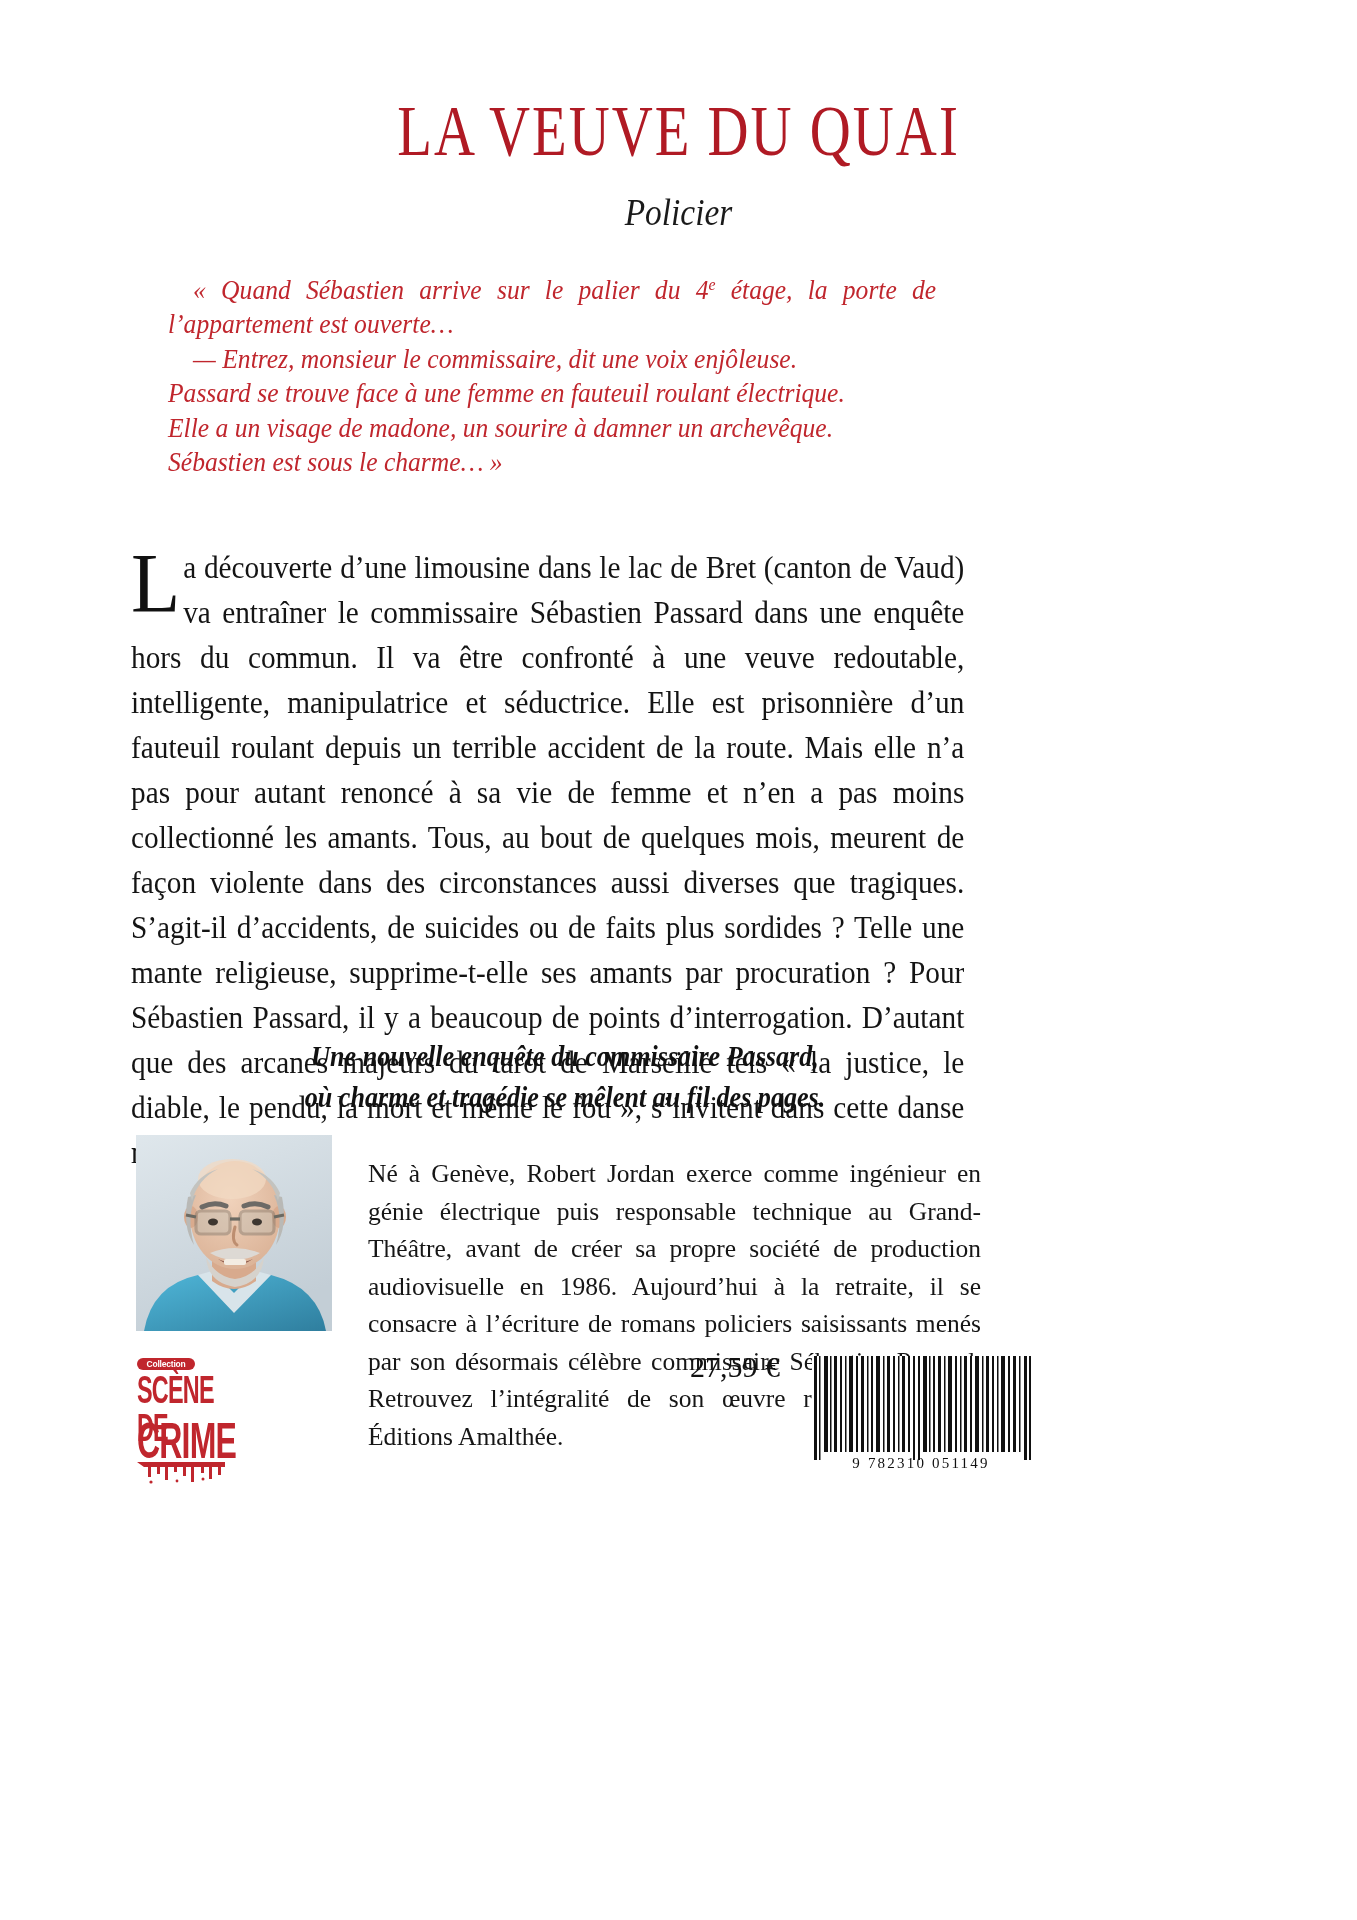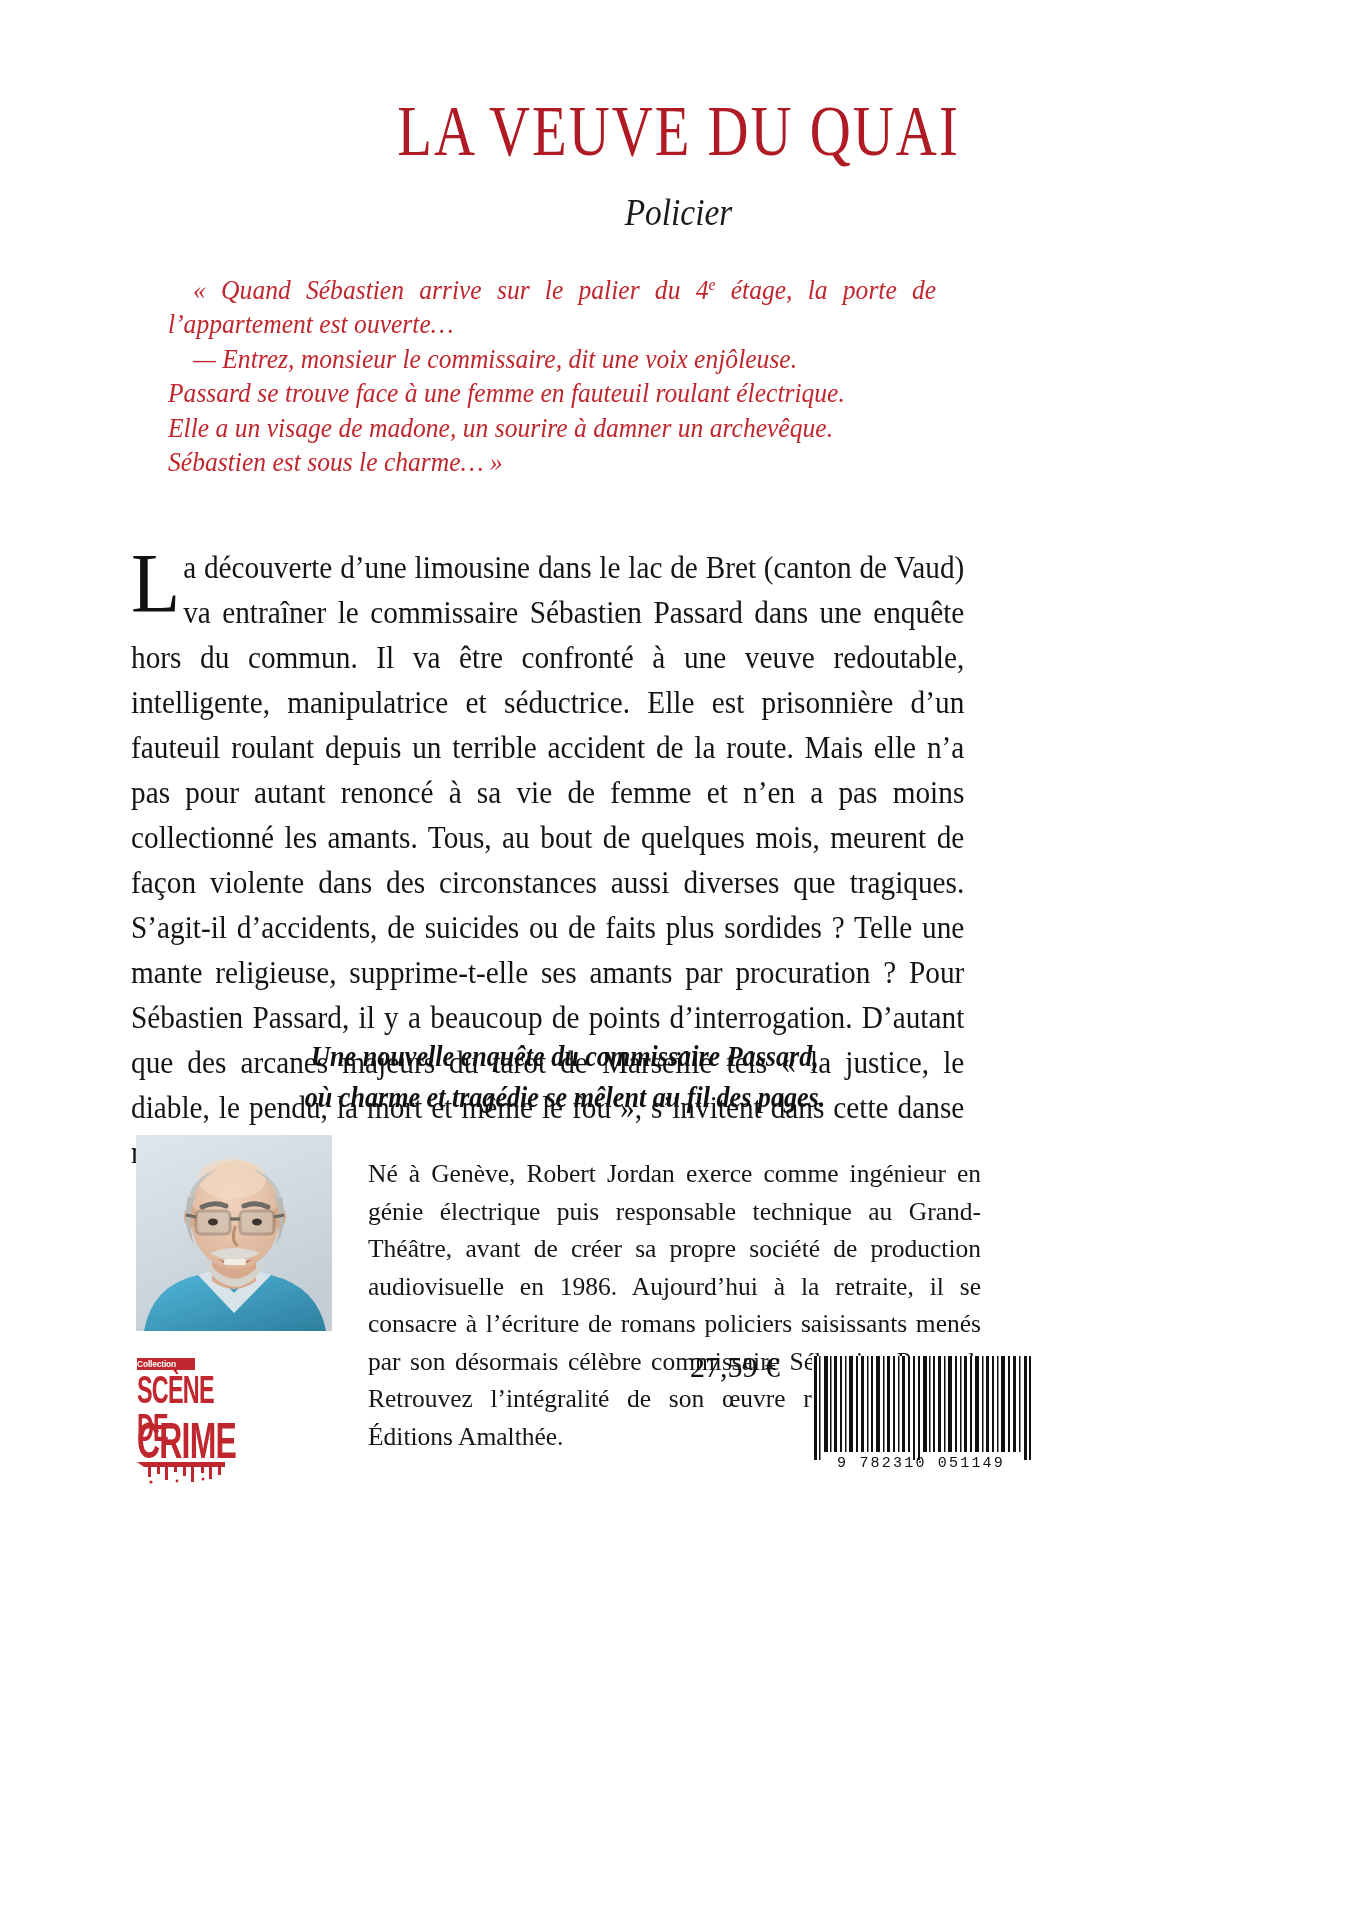--- a/index.html
+++ b/index.html
@@ -149,21 +149,23 @@
     position: absolute;
     left: 0; top: 0;
     width: 58px;
     height: 12px;
     background: #c0262d;
     color: #ffffff;
     font-family: "Liberation Sans", "DejaVu Sans", sans-serif;
     font-size: 8.5px;
     font-weight: bold;
     line-height: 12px;
+    text-align: center;
     letter-spacing: -0.2px;
+    border-radius: 6px;
   }
   .logo-scene, .logo-crime {
     position: absolute;
     left: 0;
     color: #c0262d;
     font-family: "Liberation Sans", "DejaVu Sans", sans-serif;
     font-weight: bold;
     letter-spacing: -1px;
     line-height: 1;
     transform-origin: left top;
@@ -213,21 +215,21 @@
     left: 812px;
     top: 1356px;
     width: 222px;
     height: 104px;
   }
   .barcode-digits {
     position: absolute;
     left: 790px;
     top: 1455px;
     width: 262px;
-    font-family: Liberation Mono, monospace;
+    font-family: Liberation Serif, serif;
     font-size: 15px;
     letter-spacing: 2.2px;
     color: #111;
     text-align: center;
   }
 </style>
 </head>
 <body>
 
 <div class="page">

